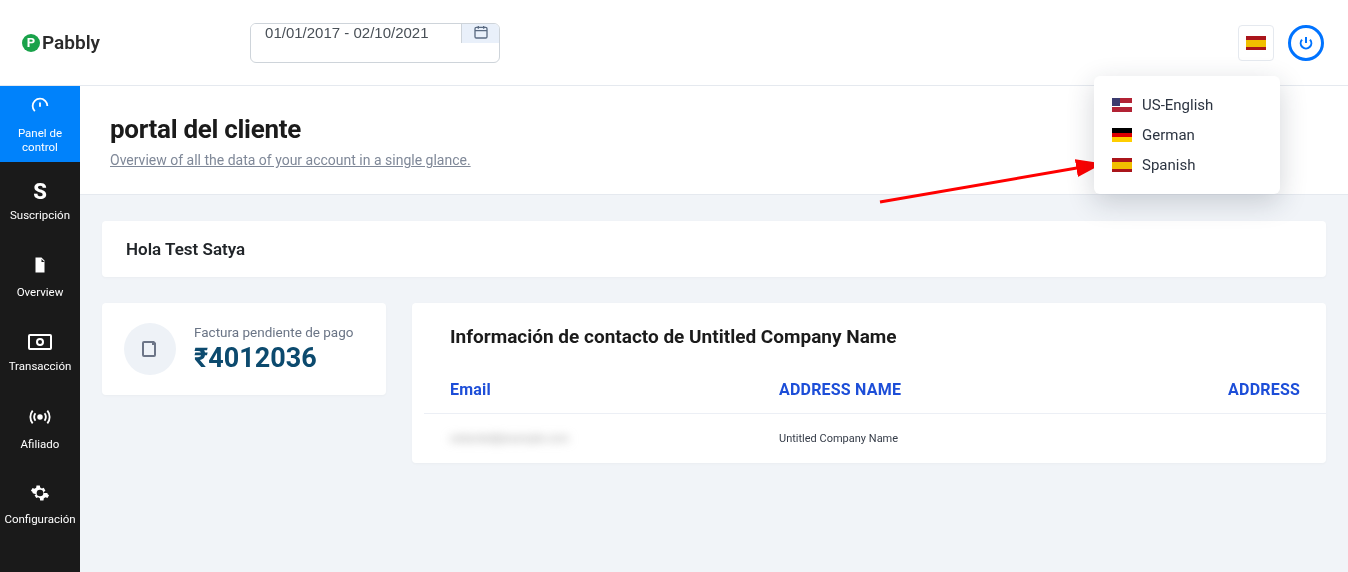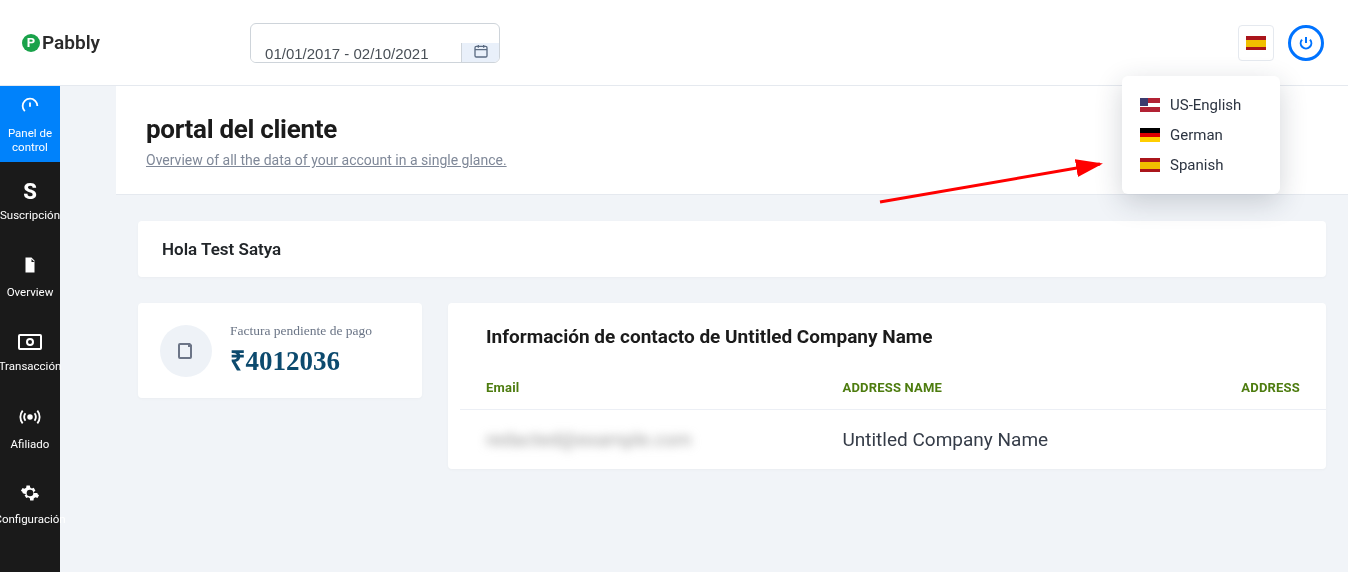--- a/index.html
+++ b/index.html
@@ -36,21 +36,21 @@
     display: inline-flex;
     align-items: center;
     justify-content: center;
     color: #fff;
     font-weight: 700;
     font-size: 13px;
   }
   .logo-text { font-weight: 600; font-size: 19px; color:#2b2b2b; }
   .date-group {
     display: flex;
-    align-items: flex-end;
+    align-items: flex-start;
     border: 1px solid #ced4da;
     border-radius: 6px;
     overflow: hidden;
     height: 40px;
   }
   .date-input {
     border: none;
     padding: 0 14px;
     font-size: 15px;
     width: 210px;
@@ -92,21 +92,21 @@
     align-items: center;
     justify-content: center;
     cursor: pointer;
     color: #0073ff;
   }
   
   .lang-dropdown {
     position: absolute;
     top: 76px;
     right: 68px;
-    width: 158px;
+    width: 186px;
     background: #fff;
     border-radius: 6px;
     box-shadow: 0 8px 28px rgba(30,40,60,.2);
     padding: 14px 0;
     z-index: 80;
   }
   .lang-item {
     display: flex;
     align-items: center;
     gap: 10px;
@@ -120,42 +120,42 @@
   .flag.us { background: linear-gradient(#b22234 0 33%, #fff 33% 66%, #b22234 66%); }
   .flag.us::after { content:""; position:absolute; left:0; top:0; width:8px; height:8px; background:#3c3b6e; }
   .flag.de { background: linear-gradient(#000 0 33%, #dd0000 33% 66%, #ffce00 66%); }
   .flag.es { background: linear-gradient(#aa151b 0 25%, #f1bf00 25% 75%, #aa151b 75%); }
   .flag.cz { background: linear-gradient(#fff 0 50%, #d7141a 50%); }
   .flag.cz::after { content:""; position:absolute; left:0; top:0; border-top:7px solid transparent; border-bottom:7px solid transparent; border-left:10px solid #11457e; }
   
   .sidebar {
     position: fixed;
     left: 0; top: 86px; bottom: 0;
-    width: 60px;
+    width: 80px;
     background: #1a1a1a;
     z-index: 40;
   }
   .side-item {
     display: flex;
     flex-direction: column;
     align-items: center;
     justify-content: center;
     gap: 4px;
     height: 76px;
     color: #ffffff;
     font-size: 11.5px;
     cursor: pointer;
     text-align: center;
     padding: 0 3px;
   }
   .side-item.active { background: #0082fb; }
   .side-icon { font-size: 20px; }
   
   .main {
-    margin-left: 116px;
+    margin-left: 80px;
     margin-top: 86px;
     height: calc(572px - 86px);
     overflow: auto;
   }
   .header-block {
     background: #fff;
     padding: 28px 30px 26px;
     border-bottom: 1px solid #e5e9ef;
   }
   .page-title { font-size: 26px; font-weight: 700; color:#1b1b1b; letter-spacing:-.3px; }
@@ -163,21 +163,21 @@
   .content { padding: 26px 22px; display: grid; grid-template-columns: 284px 1fr; gap: 26px; align-items: start; }
   .greeting-card {
     grid-column: 1 / -1;
     background: #fff;
     border-radius: 4px;
     padding: 18px 24px;
     font-size: 17px;
     font-weight: 600;
     box-shadow: 0 1px 3px rgba(0,0,0,.03);
   }
-  .left-col { display: flex; flex-direction: column; gap: 24px; font-family: Liberation Serif, serif; }
+  .left-col { display: flex; flex-direction: column; gap: 24px; }
   .stat-card {
     background: #fff;
     border-radius: 4px;
     padding: 20px 22px;
     display: flex;
     align-items: center;
     gap: 18px;
     box-shadow: 0 1px 3px rgba(0,0,0,.03);
   }
   .stat-icon {
@@ -200,30 +200,30 @@
   }
   .panel-title {
     font-size: 19px;
     font-weight: 700;
     padding: 22px 26px 18px;
     color:#1b1b1b;
   }
   table.contact { width: 100%; border-collapse: collapse; }
   table.contact th {
     text-align: left;
-    font-size: 13px;
+    font-size: 16px;
     font-weight: 700;
     letter-spacing: .2px;
     padding: 14px 26px;
     border-bottom: 1px solid #eceff5;
-    color:#4d7c0f;
+    color:#1d4ed8;
   }
   table.contact th.addr { text-align: right; }
   table.contact td {
-    font-size: 19px;
+    font-size: 11px;
     color: #353c48;
     padding: 18px 26px;
   }
   .blurred {
     filter: blur(5px);
     color:#999;
     user-select: none;
   }
   
   .arrow {

